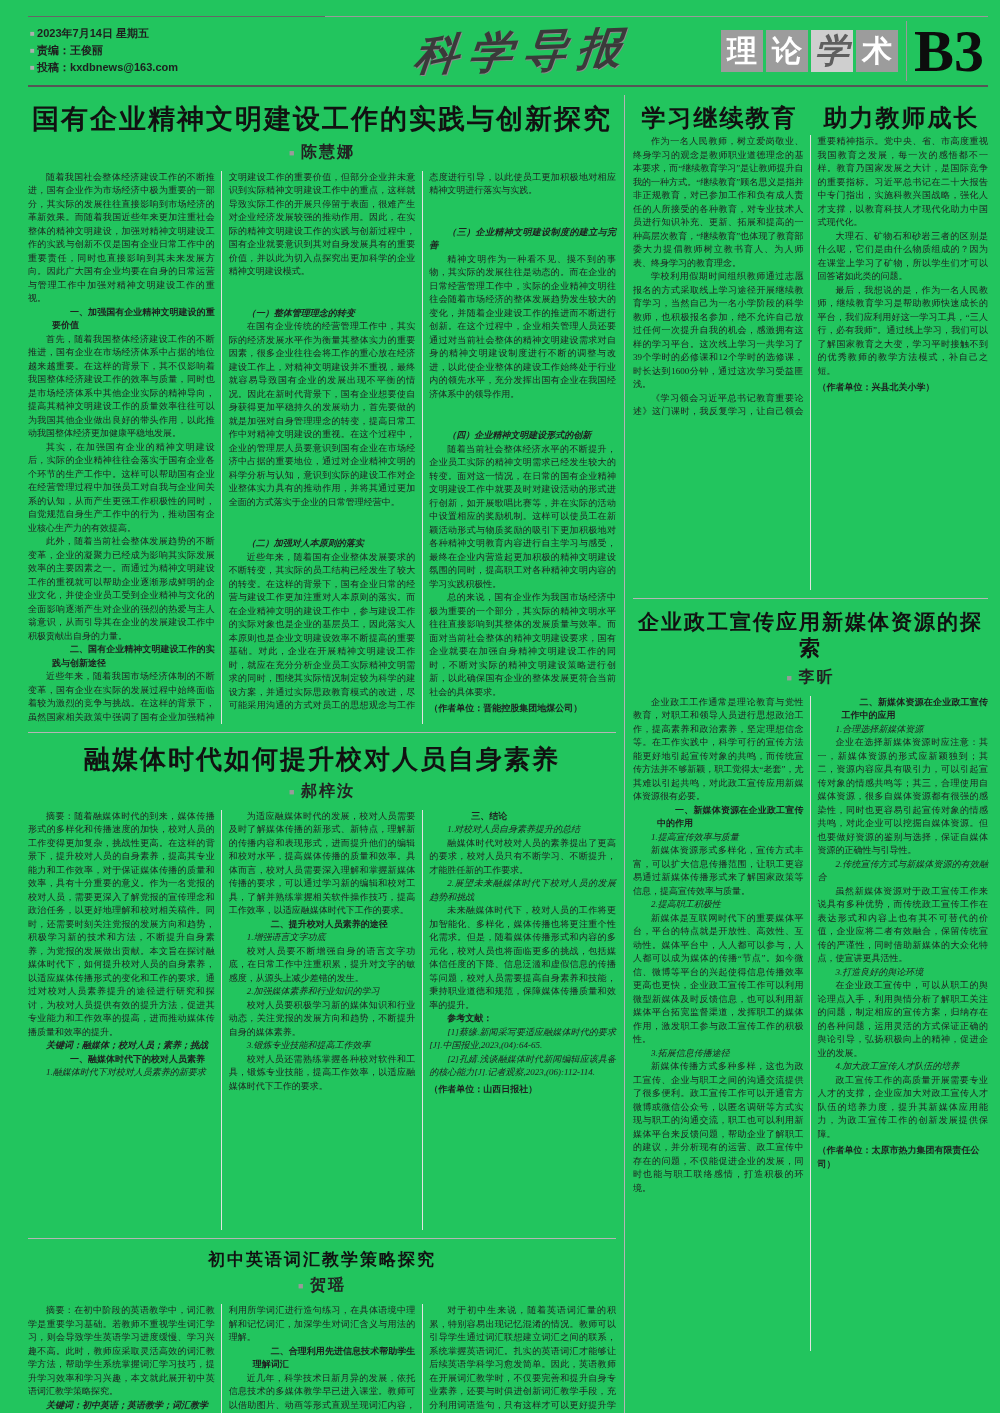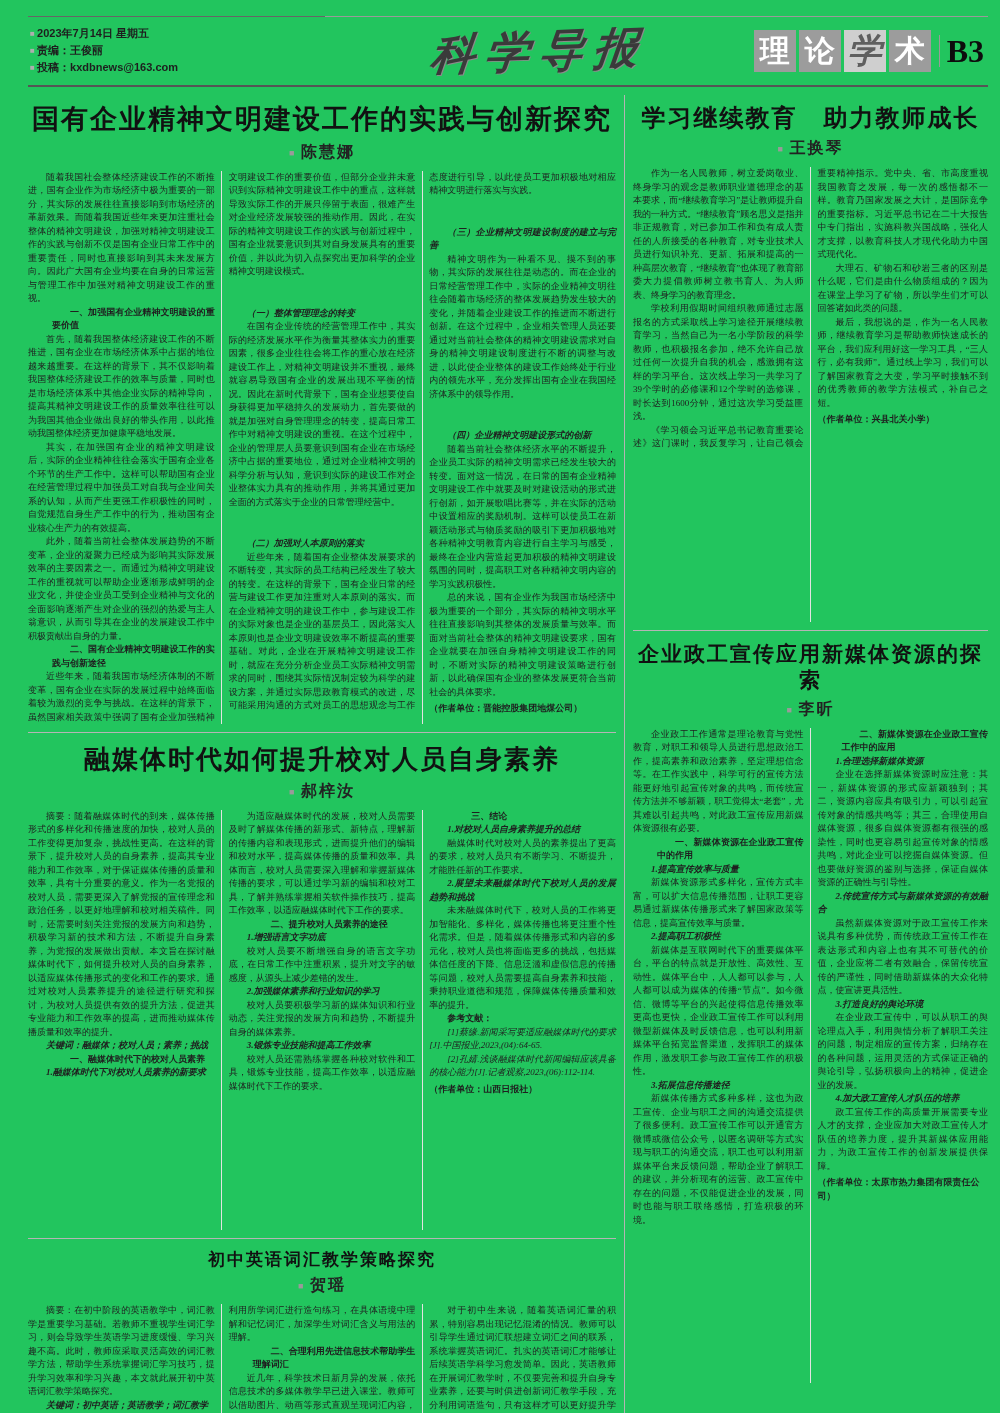--- a/index.html
+++ b/index.html
@@ -23,21 +23,21 @@
   .section-head{display:flex;align-items:center;gap:3px;padding-right:4px;}
   .sq{
     width:42px;height:42px;display:flex;align-items:center;justify-content:center;
     background:#9c9c9c;color:#fff;font-family:"Liberation Sans", sans-serif;
     font-size:30px;font-weight:bold;
   }
   .sq.callig{
     background:#cfcfcf;color:#5f5f5f;font-family:"DejaVu Serif", serif;
     font-style:italic;transform:none;font-size:34px;
   }
-  .pageno{font-family:"Liberation Serif", serif;font-size:32px;font-weight:bold;color:#0d0d0d;
+  .pageno{font-family:"Liberation Serif", serif;font-size:60px;font-weight:bold;color:#0d0d0d;
     margin-left:5px;border-left:1px solid #999;padding-left:7px;line-height:1;}
   
   .main{display:flex;margin-top:6px;}
   .zone-left{width:588px;}
   .vdiv{width:1px;background:#b4b4b4;margin:2px 8px 0 8px;}
   .zone-right{flex:1;min-width:0;}
   .art{padding:6px 0 8px 0;}
   .art + .art{border-top:1px solid #b5b5b5;}
   .headline{
     text-align:center;font-family:"Liberation Sans", sans-serif;font-weight:bold;color:#111;
@@ -60,21 +60,21 @@
   .cols3{column-count:3;}
   .cols2{column-count:2;}
   .a1 .art-body{min-height:470px;}
   .a2 .art-body{min-height:455px;}
   .a3 .art-body{min-height:420px;}
   .a4 .art-body{min-height:655px;}
   .a5 .art-body{min-height:200px;}
   .blk{text-indent:2em;}
   .blk.h1{font-weight:bold;font-family:Liberation Sans, sans-serif;break-inside:avoid;margin-left:24px;}
   .blk.h2{font-weight:bold;font-style:italic;break-inside:avoid;margin-top:28px;}
-  .blk.h3{font-weight:bold;font-style:italic;break-inside:avoid;}
+  .blk.h3{font-weight:normal;font-style:italic;break-inside:avoid;}
   .blk.abs{}
   .blk.kw{font-weight:bold;font-style:italic;}
   .blk.refh{font-weight:bold;break-inside:avoid;}
   .blk.ref{font-style:italic;}
   .blk.attr{text-align:left;font-weight:bold;text-indent:0;margin-top:3px;break-inside:avoid;}
 </style>
 </head>
 <body>
 
 <div class="page">
@@ -170,21 +170,20 @@
       </article>
 
     </div>
 
     <div class="vdiv"></div>
 
     <div class="zone-right">
 
       <article class="art a2">
         <h1 class="headline">学习继续教育　助力教师成长</h1>
-        <div class="byline">王换琴</div>
         <div class="art-body cols2">
             <div class="blk p">作为一名人民教师，树立爱岗敬业、终身学习的观念是教师职业道德理念的基本要求，而“继续教育学习”是让教师提升自我的一种方式。“继续教育”顾名思义是指并非正规教育，对已参加工作和负有成人责任的人所接受的各种教育，对专业技术人员进行知识补充、更新、拓展和提高的一种高层次教育，“继续教育”也体现了教育部委大力提倡教师树立教书育人、为人师表、终身学习的教育理念。</div>
             <div class="blk p">学校利用假期时间组织教师通过志愿报名的方式采取线上学习途径开展继续教育学习，当然自己为一名小学阶段的科学教师，也积极报名参加，绝不允许自己放过任何一次提升自我的机会，感激拥有这样的学习平台。这次线上学习一共学习了39个学时的必修课和12个学时的选修课，时长达到1600分钟，通过这次学习受益匪浅。</div>
             <div class="blk p">《学习领会习近平总书记教育重要论述》这门课时，我反复学习，让自己领会重要精神指示。党中央、省、市高度重视我国教育之发展，每一次的感悟都不一样。教育乃国家发展之大计，是国际竞争的重要指标。习近平总书记在二十大报告中专门指出，实施科教兴国战略，强化人才支撑，以教育科技人才现代化助力中国式现代化。</div>
             <div class="blk p">大理石、矿物石和砂岩三者的区别是什么呢，它们是由什么物质组成的？因为在课堂上学习了矿物，所以学生们才可以回答诸如此类的问题。</div>
             <div class="blk p">最后，我想说的是，作为一名人民教师，继续教育学习是帮助教师快速成长的平台，我们应利用好这一学习工具，“三人行，必有我师”。通过线上学习，我们可以了解国家教育之大变，学习平时接触不到的优秀教师的教学方法模式，补自己之短。</div>
             <div class="blk attr">（作者单位：兴县北关小学）</div>
           </div>
       </article>
 

